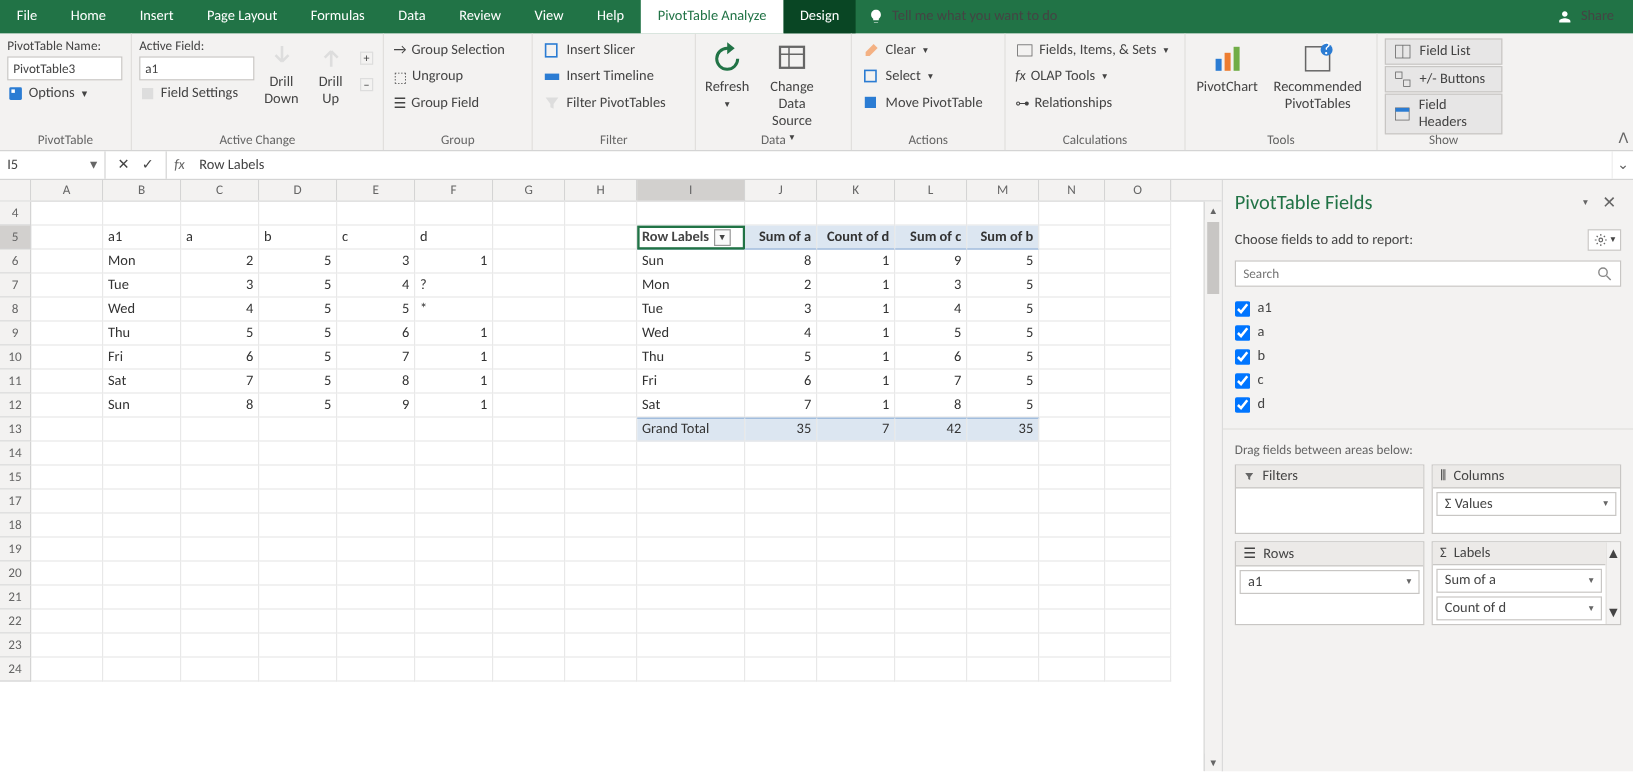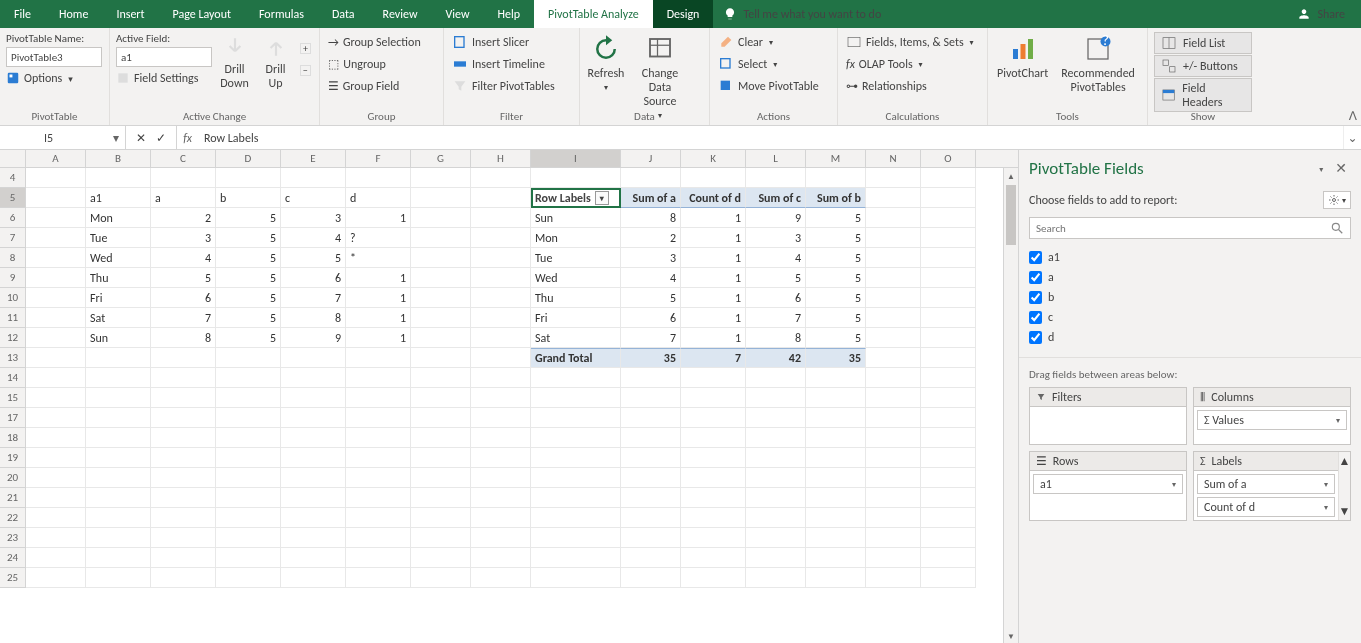--- a/index.html
+++ b/index.html
@@ -20,41 +20,41 @@
 .pvt-input{width:96px;height:20px;border:1px solid #c8c6c4;background:#fff;padding:0 4px;font-size:11px;}
 .opt-btn{display:flex;align-items:center;gap:4px;font-size:12px;padding:2px 0;}
 .opt-btn svg{width:14px;height:14px;}
 .big-btn{display:flex;flex-direction:column;align-items:center;gap:2px;padding:2px 2px;width:40px;text-align:center;font-size:11px;color:#bcbcbc;}
 .big-btn.enabled{color:#444;}
 .small-cmd{display:flex;align-items:center;gap:4px;font-size:12px;height:20px;padding:1px 2px;}
 .small-cmd.disabled{color:#bcbcbc;}
 .tog{background:#e7e6e6;border:1px solid #c8c6c4;padding:2px 6px;display:flex;align-items:center;gap:6px;font-size:12px;}
 .ribbon-collapse{position:absolute;right:4px;bottom:2px;font-size:12px;color:#666;}
 .formula-bar{height:24px;border-bottom:1px solid #d4d4d4;display:flex;align-items:stretch;background:#fff;}
-.namebox{width:88px;border-right:1px solid #d4d4d4;padding:0 6px;display:flex;align-items:center;font-size:11px;margin-left:38px;}
+.namebox{width:88px;border-right:1px solid #d4d4d4;padding:0 6px;display:flex;align-items:center;font-size:11px;}
 .namebox .dd{margin-left:auto;color:#666;}
 .fb-btns{display:flex;align-items:center;gap:10px;padding:0 10px;border-right:1px solid #d4d4d4;color:#bcbcbc;}
 .fb-fx{padding:0 6px;display:flex;align-items:center;font-style:italic;color:#666;}
 .fb-input{flex:1;padding:0 6px;display:flex;align-items:center;font-size:12px;color:#444;}
 .fb-expand{width:18px;display:flex;align-items:center;justify-content:center;color:#666;border-left:1px solid #eee;}
 .workspace{display:flex;height:493px;}
 .sheet-area{flex:1;position:relative;overflow:hidden;}
 .grid{position:absolute;inset:0;}
 .colhdrs{display:flex;height:18px;background:#f3f2f1;border-bottom:1px solid #d4d4d4;}
 .rowhdr-space{width:26px;border-right:1px solid #d4d4d4;background:#f3f2f1;}
 .colhdr{border-right:1px solid #d4d4d4;display:flex;align-items:center;justify-content:center;font-size:11px;color:#666;background:#f3f2f1;}
 .colhdr.sel{background:#d2d0ce;}
 .rows{position:relative;}
 .row{display:flex;height:20px;}
 .rowhdr{width:26px;border-right:1px solid #d4d4d4;border-bottom:1px solid #d4d4d4;background:#f3f2f1;display:flex;align-items:center;justify-content:center;font-size:11px;color:#666;}
 .rowhdr.sel{background:#d2d0ce;}
 .cell{border-right:1px solid #e8e8e8;border-bottom:1px solid #e8e8e8;padding:0 4px;display:flex;align-items:center;font-size:12px;color:#333;overflow:hidden;white-space:nowrap;}
 .cell.r{justify-content:flex-end;}
 .cell.pvt-hdr{background:#dce6f1;font-weight:bold;border-bottom:1px solid #95b3d7;}
-.cell.pvt-tot{background:#dce6f1;font-weight:bold;border-top:1px solid #95b3d7;}
+.cell.pvt-tot{background:#dce6f1;font-weight:normal;border-top:1px solid #95b3d7;}
 .cell.cursor{outline:2px solid #217346;outline-offset:-2px;background:#fff;}
 .filter-btn{width:14px;height:14px;border:1px solid #999;background:#fafafa;display:inline-flex;align-items:center;justify-content:center;margin-left:4px;font-size:8px;}
 .vscroll{position:absolute;right:0;top:18px;bottom:0;width:15px;background:#f3f2f1;border-left:1px solid #d4d4d4;display:flex;flex-direction:column;}
 .vscroll .btn{height:15px;display:flex;align-items:center;justify-content:center;font-size:8px;color:#666;}
 .vscroll .track{flex:1;background:#f3f2f1;position:relative;}
 .vscroll .thumb{position:absolute;left:2px;right:2px;top:2px;height:60px;background:#c8c6c4;}
 .fields-pane{width:343px;background:#f3f2f1;border-left:1px solid #d4d4d4;display:flex;flex-direction:column;}
 .fp-hdr{display:flex;align-items:center;padding:8px 10px;gap:8px;}
 .fp-title{color:#217346;font-size:17px;flex:1;}
 .fp-close{font-size:14px;color:#666;padding:0 4px;}
@@ -724,38 +724,20 @@
             <div class="cell" style="width: 60px;"></div>
             <div class="cell" style="width: 60px;"></div>
             <div class="cell" style="width: 90px;"></div>
             <div class="cell" style="width: 60px;"></div>
             <div class="cell" style="width: 65px;"></div>
             <div class="cell" style="width: 60px;"></div>
             <div class="cell" style="width: 60px;"></div>
             <div class="cell" style="width: 55px;"></div>
             <div class="cell" style="width: 55px;"></div>
           </div>
-          <div class="row">
-            <div class="rowhdr">25</div>
-            <div class="cell" style="width: 60px;"></div>
-            <div class="cell" style="width: 65px;"></div>
-            <div class="cell" style="width: 65px;"></div>
-            <div class="cell" style="width: 65px;"></div>
-            <div class="cell" style="width: 65px;"></div>
-            <div class="cell" style="width: 65px;"></div>
-            <div class="cell" style="width: 60px;"></div>
-            <div class="cell" style="width: 60px;"></div>
-            <div class="cell" style="width: 90px;"></div>
-            <div class="cell" style="width: 60px;"></div>
-            <div class="cell" style="width: 65px;"></div>
-            <div class="cell" style="width: 60px;"></div>
-            <div class="cell" style="width: 60px;"></div>
-            <div class="cell" style="width: 55px;"></div>
-            <div class="cell" style="width: 55px;"></div>
-          </div>
         </div>
       <div class="vscroll">
         <div class="btn">▲</div>
         <div class="track">
             <div class="thumb"></div>
           </div>
         <div class="btn">▼</div>
       </div>
     </div>
   </div>

